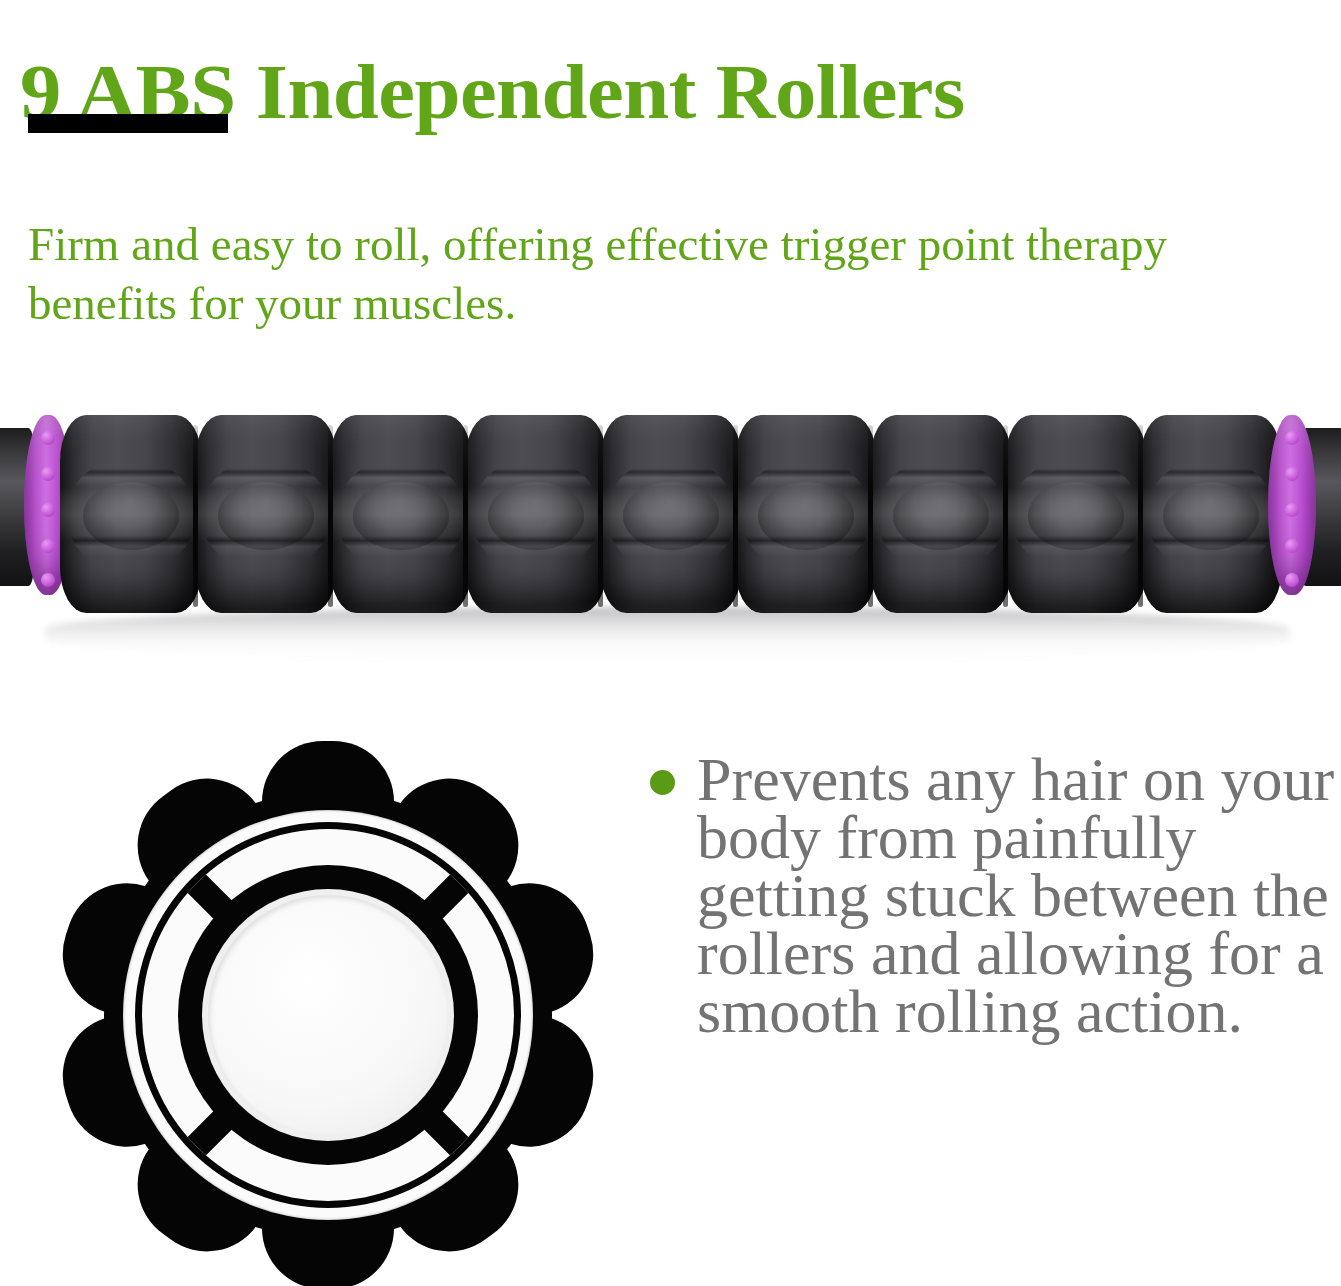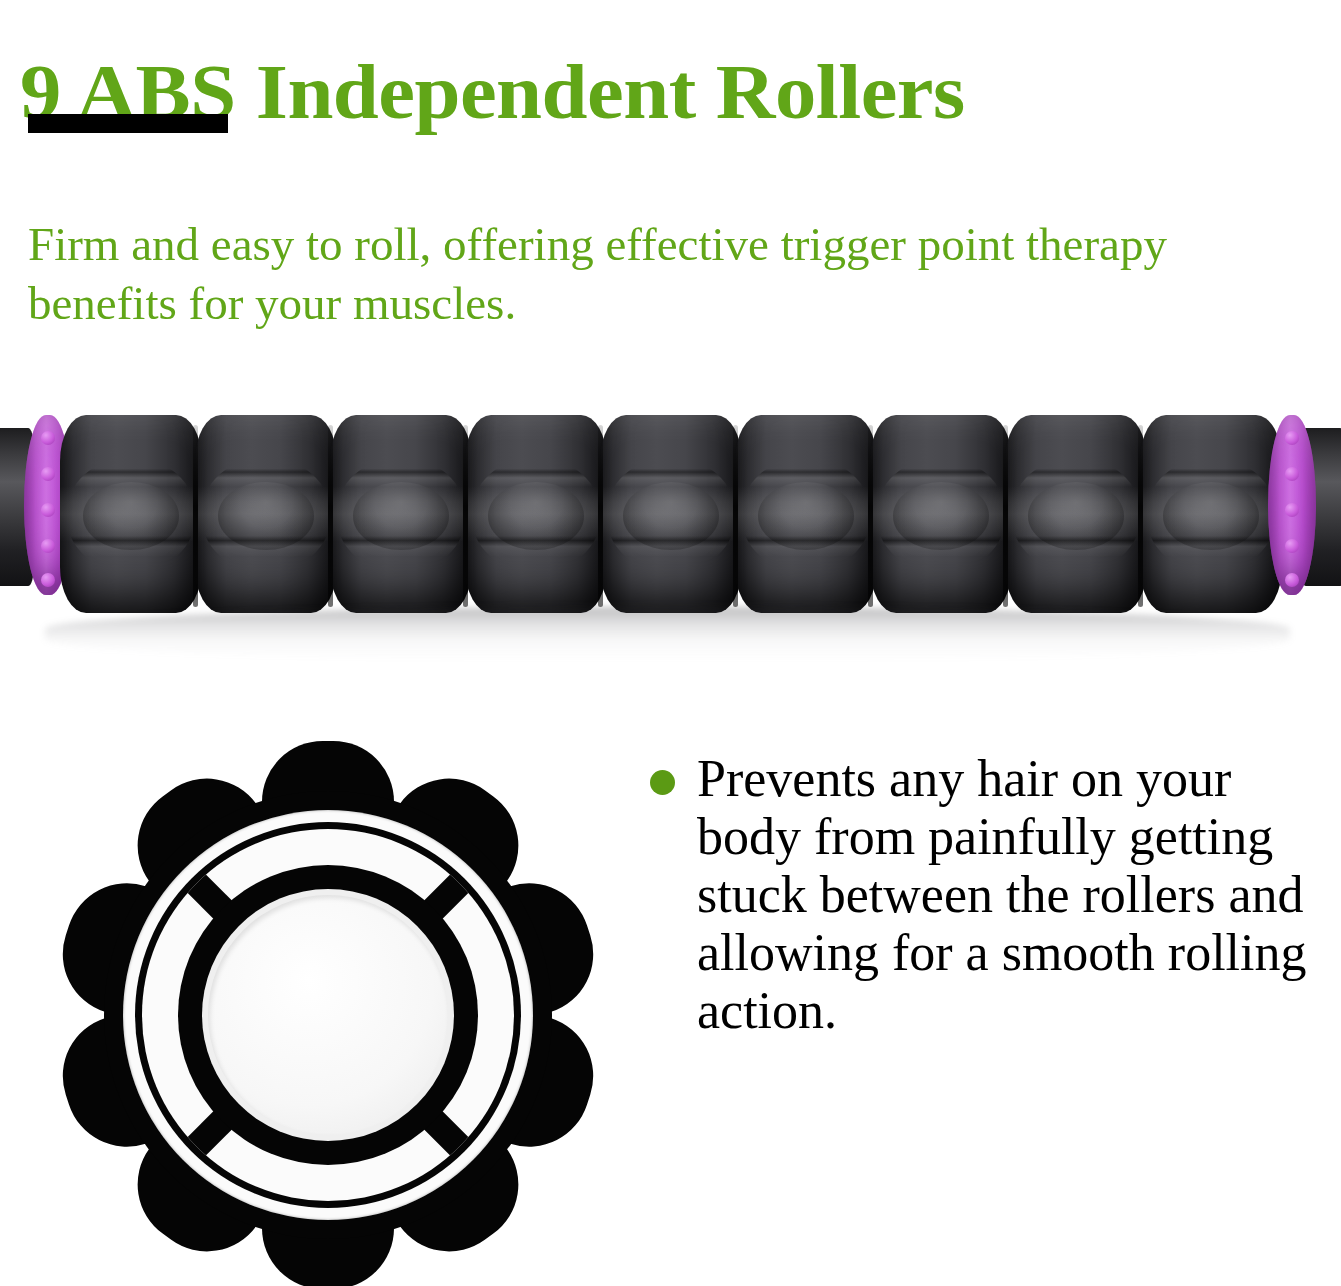--- a/index.html
+++ b/index.html
@@ -316,24 +316,24 @@
     flex: 0 0 auto;
     width: 25px;
     height: 25px;
     border-radius: 50%;
     background: #5b9a14;
     margin-top: 20px;
     margin-right: 22px;
   }
   #bullet-text {
     flex: 1 1 auto;
-    color: #000000;
+    color: #737373;
     font-family: "Liberation Serif", "DejaVu Serif", serif;
     font-weight: normal;
-    font-size: 52px;
+    font-size: 62px;
     line-height: 58px;
     letter-spacing: 0px;
   }
 </style>
 </head>
 <body>
 
 <h1 id="headline">9 ABS Independent Rollers</h1>
 
 <div id="accent-bar"></div>

